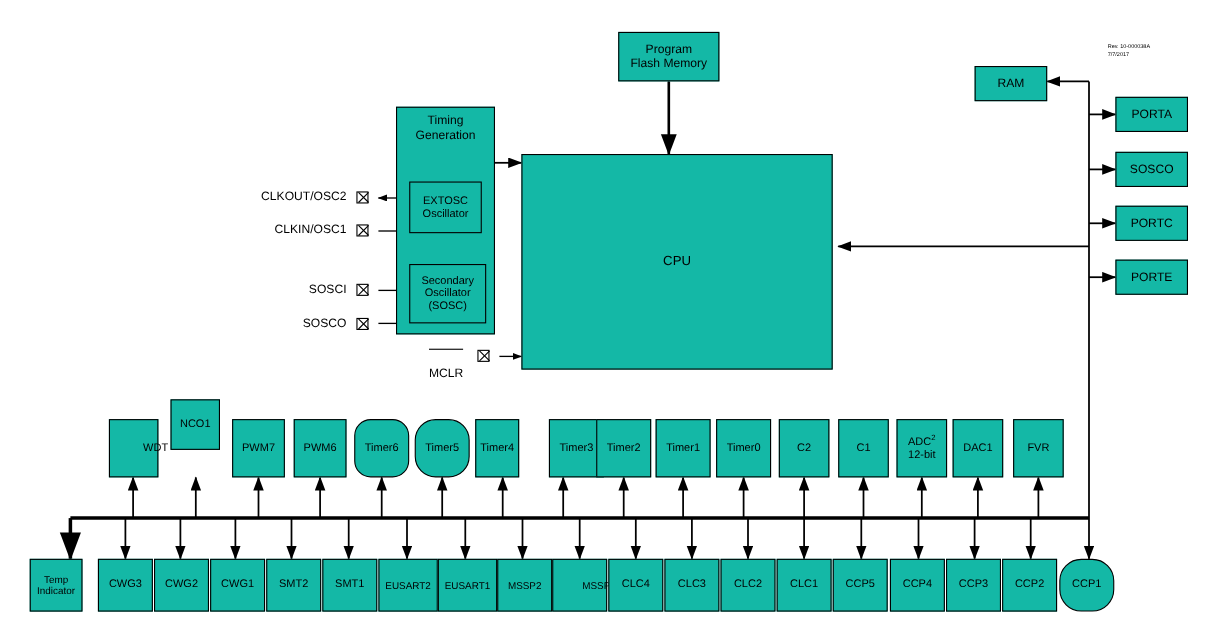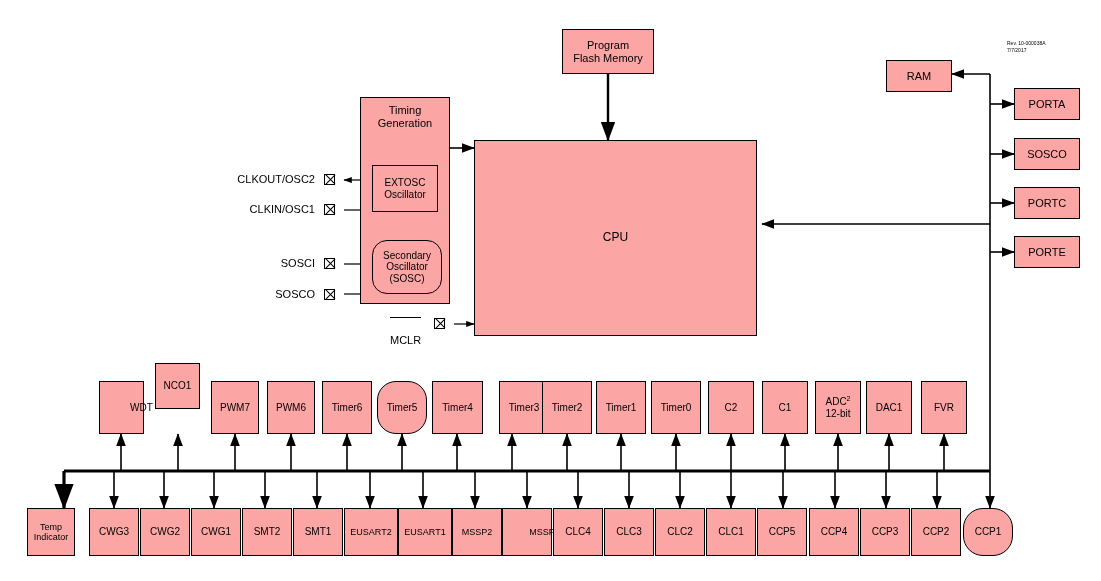--- a/index.html
+++ b/index.html
@@ -16,21 +16,21 @@
     width: 1101px;
     height: 581px;
     overflow: hidden;
     background: #ffffff;
   }
   
   .box {
     position: absolute;
     box-sizing: border-box;
     border: 1px solid #000;
-    background: #fca5a5;
+    background: #14b8a6;
     display: flex;
     align-items: center;
     justify-content: center;
     text-align: center;
     line-height: 1.15;
     font-size: 11px;
   }
   .box.small { font-size: 10px; }
   .label {
     position: absolute;
@@ -172,21 +172,21 @@
   <div class="box" style="left:474px; top:140px; width:283px; height:196px; font-size:12px;">CPU</div>
 
   <div class="box" style="left:360px; top:97px; width:90px; height:207px; align-items:flex-start; justify-content:center; padding-top:6px; white-space:pre-line;">
     <span>Timing
 Generation</span>
   </div>
 
   <div class="box small" style="left:372px; top:165px; width:66px; height:47px; white-space:pre-line;">EXTOSC
 Oscillator</div>
 
-  <div class="box small" style="left:372px; top:240px; width:70px; height:54px; white-space:pre-line;border-radius:15px;">Secondary
+  <div class="box small" style="left:372px; top:240px; width:70px; height:54px; white-space:pre-line;">Secondary
 Oscillator
 (SOSC)</div>
 
   <div class="label" style="left:215px; top:173px; width:100px;">CLKOUT/OSC2</div>
   <div class="pin" style="left:324px; top:174px;"></div>
 
   <div class="label" style="left:215px; top:203px; width:100px;">CLKIN/OSC1</div>
   <div class="pin" style="left:324px; top:204px;"></div>
 
   <div class="label" style="left:215px; top:257px; width:100px;">SOSCI</div>
@@ -202,23 +202,23 @@
 
   <div class="box" style="left:1014px; top:88px; width:66px; height:32px;">PORTA</div>
   <div class="box" style="left:1014px; top:138px; width:66px; height:32px;">SOSCO</div>
   <div class="box" style="left:1014px; top:187px; width:66px; height:32px;">PORTC</div>
   <div class="box" style="left:1014px; top:236px; width:66px; height:32px;">PORTE</div>
 
   <div class="box small" style="left:99px; top:381px; width:45px; height:53px;padding-left:40px;">WDT</div>
   <div class="box small" style="left:155px; top:363px; width:45px; height:46px;">NCO1</div>
   <div class="box small" style="left:211px; top:381px; width:48px; height:53px;">PWM7</div>
   <div class="box small" style="left:267px; top:381px; width:48px; height:53px;">PWM6</div>
-  <div class="box small" style="left:322px; top:381px; width:50px; height:53px;">Timer6</div>
+  <div class="box small" style="left:322px; top:381px; width:50px; height:53px;border-radius:15px;">Timer6</div>
   <div class="box small" style="left:377px; top:381px; width:50px; height:53px;border-radius:19px;">Timer5</div>
-  <div class="box small" style="left:432px; top:381px; width:51px; height:53px;text-align:center;">Timer4</div>
+  <div class="box small" style="left:432px; top:381px; width:40px; height:53px;text-align:center;">Timer4</div>
   <div class="box small" style="left:487px; top:381px; width:50px; height:53px;margin-left:12px;">Timer3</div>
   <div class="box small" style="left:542px; top:381px; width:50px; height:53px;">Timer2</div>
   <div class="box small" style="left:596px; top:381px; width:50px; height:53px;">Timer1</div>
   <div class="box small" style="left:651px; top:381px; width:50px; height:53px;">Timer0</div>
   <div class="box small" style="left:708px; top:381px; width:46px; height:53px;">C2</div>
   <div class="box small" style="left:762px; top:381px; width:46px; height:53px;">C1</div>
   <div class="box small" style="left:815px; top:381px; width:46px; height:53px; white-space:pre-line;">
     <span>ADC<sup>2</sup><br>12-bit</span>
   </div>
   <div class="box small" style="left:866px; top:381px; width:46px; height:53px;">DAC1</div>

